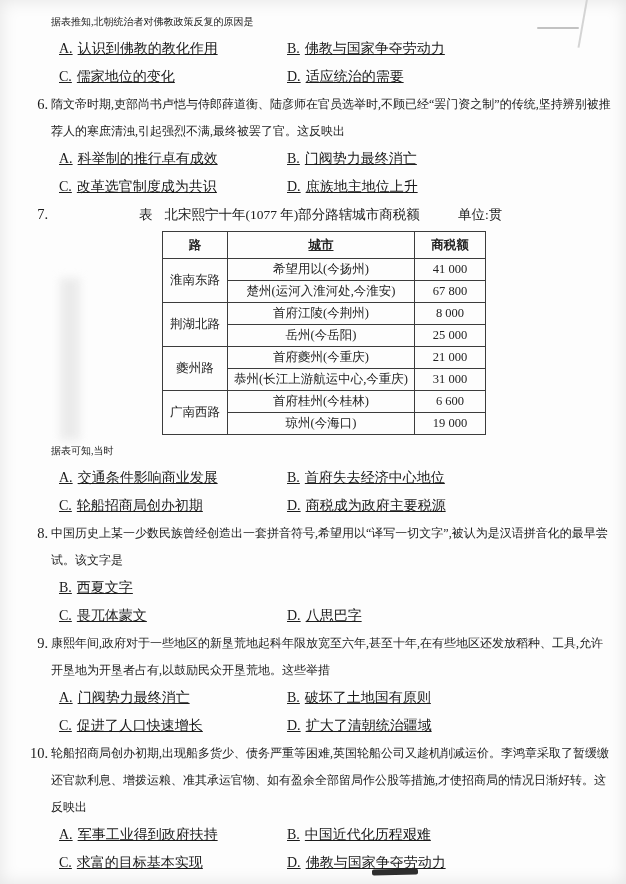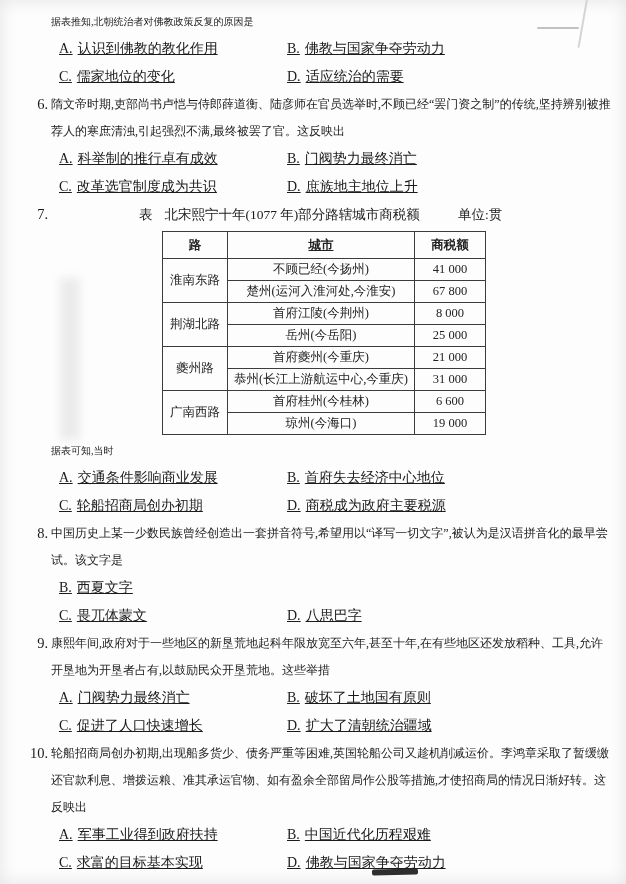--- a/index.html
+++ b/index.html
@@ -84,21 +84,21 @@
       <thead>
         <tr>
           <th class="col-lu">路</th>
           <th class="col-city">城市</th>
           <th class="col-tax">商税额</th>
         </tr>
       </thead>
       <tbody>
         <tr>
           <td rowspan="2">淮南东路</td>
-          <td>不顾已经(今扬州)</td>
+          <td>希望用以(今扬州)</td>
           <td>41 000</td>
         </tr>
         <tr>
           <td>楚州(运河入淮河处,今淮安)</td>
           <td>67 800</td>
         </tr>
         <tr>
           <td rowspan="2">荆湖北路</td>
           <td>首府江陵(今荆州)</td>
           <td>8 000</td>

